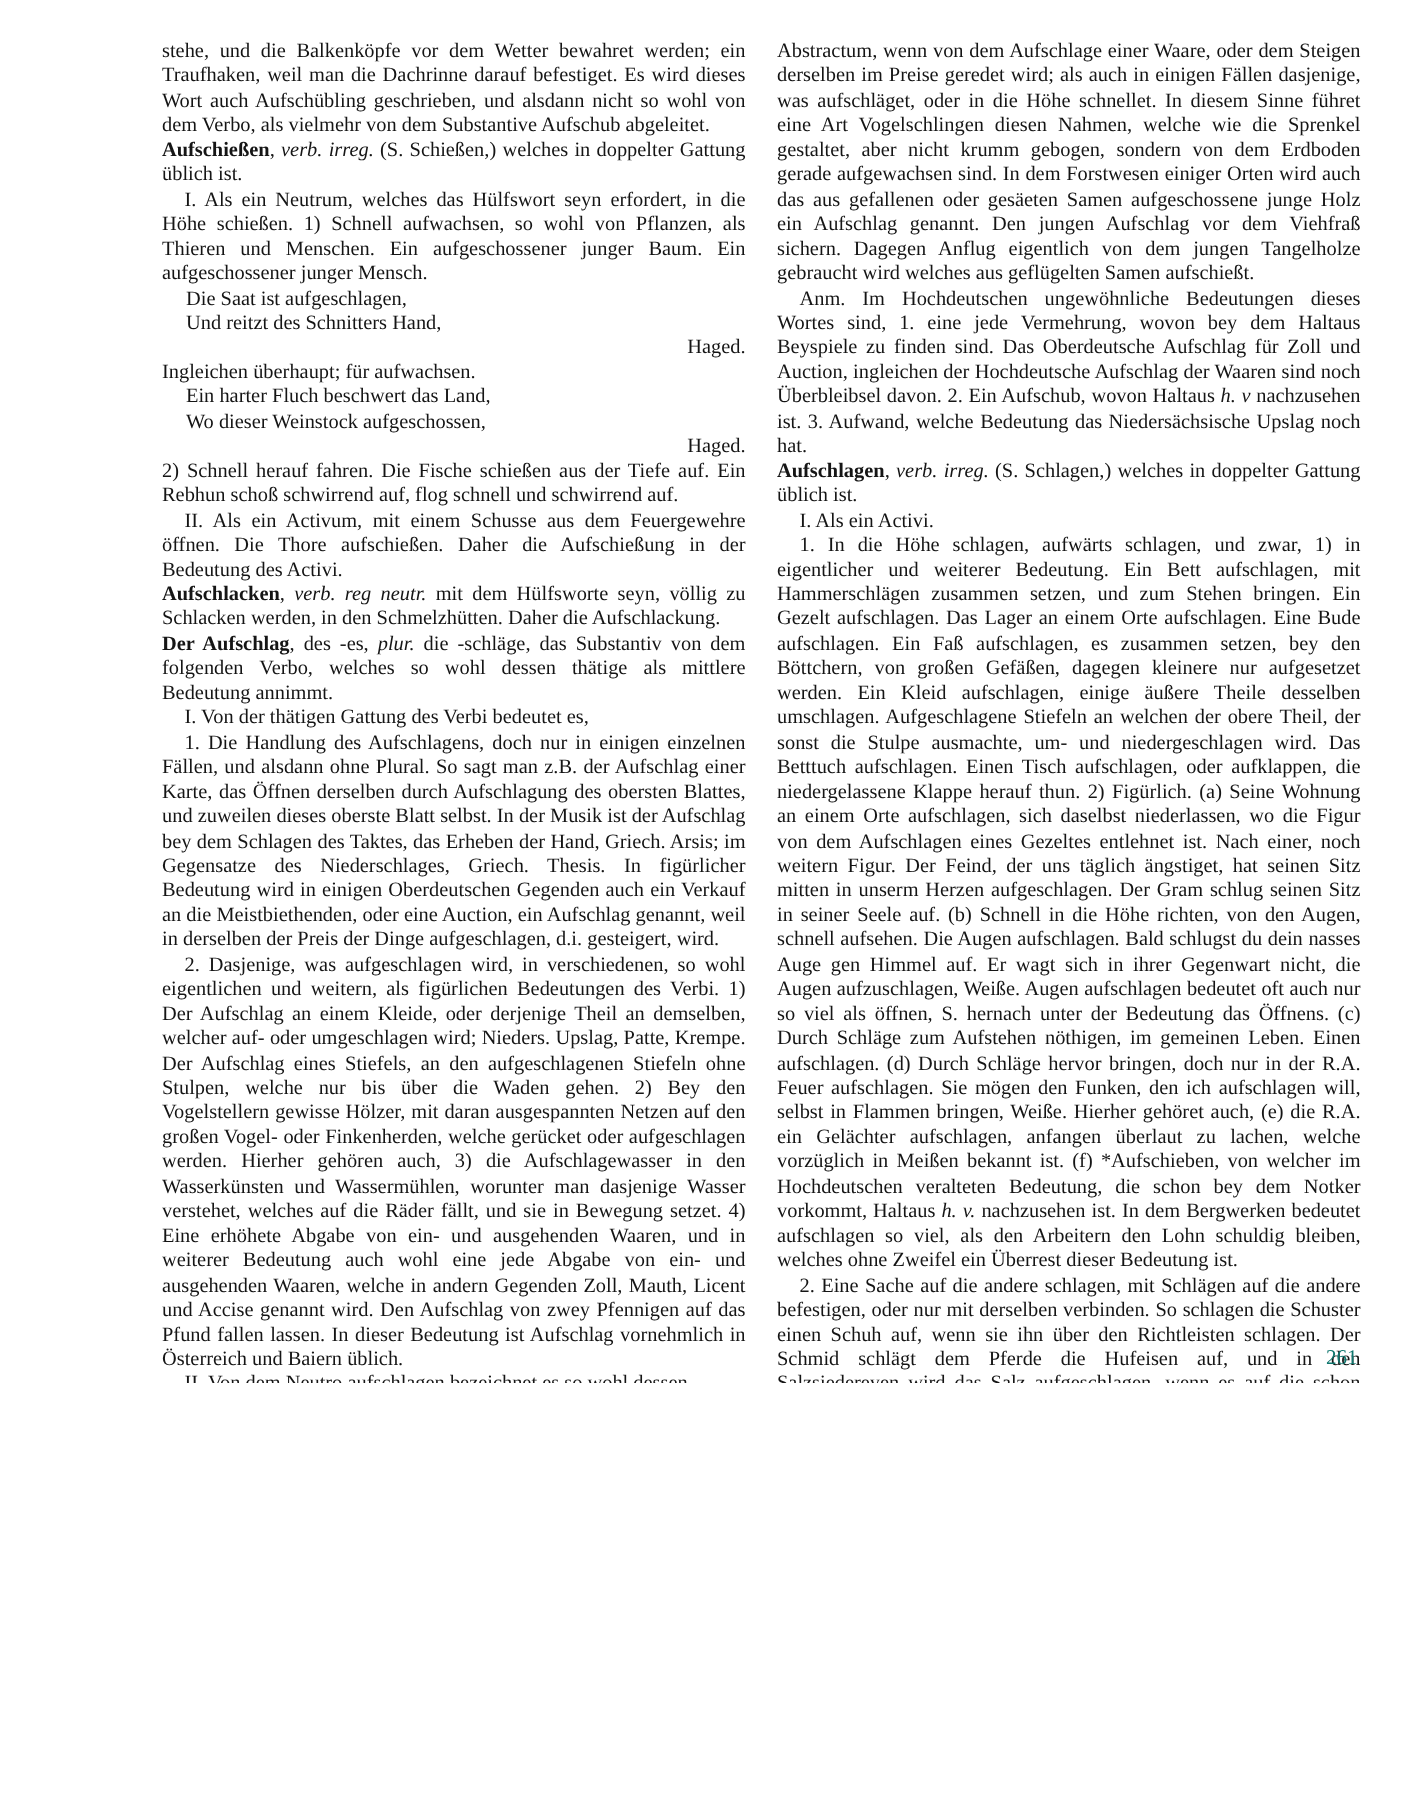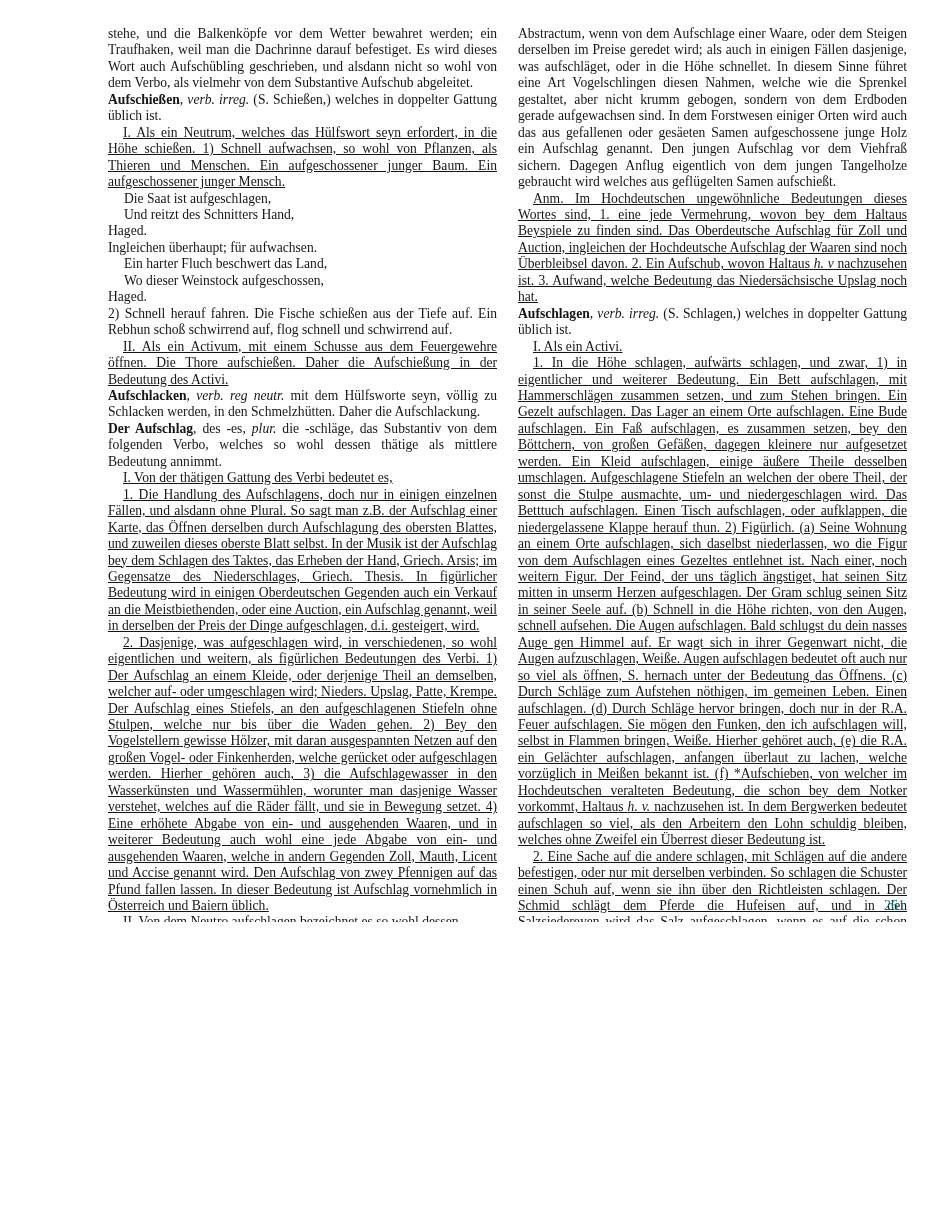--- a/index.html
+++ b/index.html
@@ -22,23 +22,23 @@
   }
   .column {
     width: 389px;
     text-align: justify;
     hyphens: auto;
     -webkit-hyphens: auto;
   }
   .para { margin: 0; }
   .para.body  { text-indent: 0; }
   .para.entry { text-indent: 0; }
-  .para.indent { text-indent: 15px; text-decoration: underline; }
+  .para.indent { text-indent: 15px; }
   .para.verse { text-align: left; padding-left: 16px; text-indent: 0; }
-  .para.attrib { text-align: left; text-indent: 0; }
+  .para.attrib { text-align: right; text-indent: 0; }
   .b { font-weight: bold; }
   .i { font-style: italic; }
   .page-number {
     position: absolute;
     right: 30px;
     bottom: 8px;
     font-size: 14px;
     color: #0f766e;
   }
 </style>

